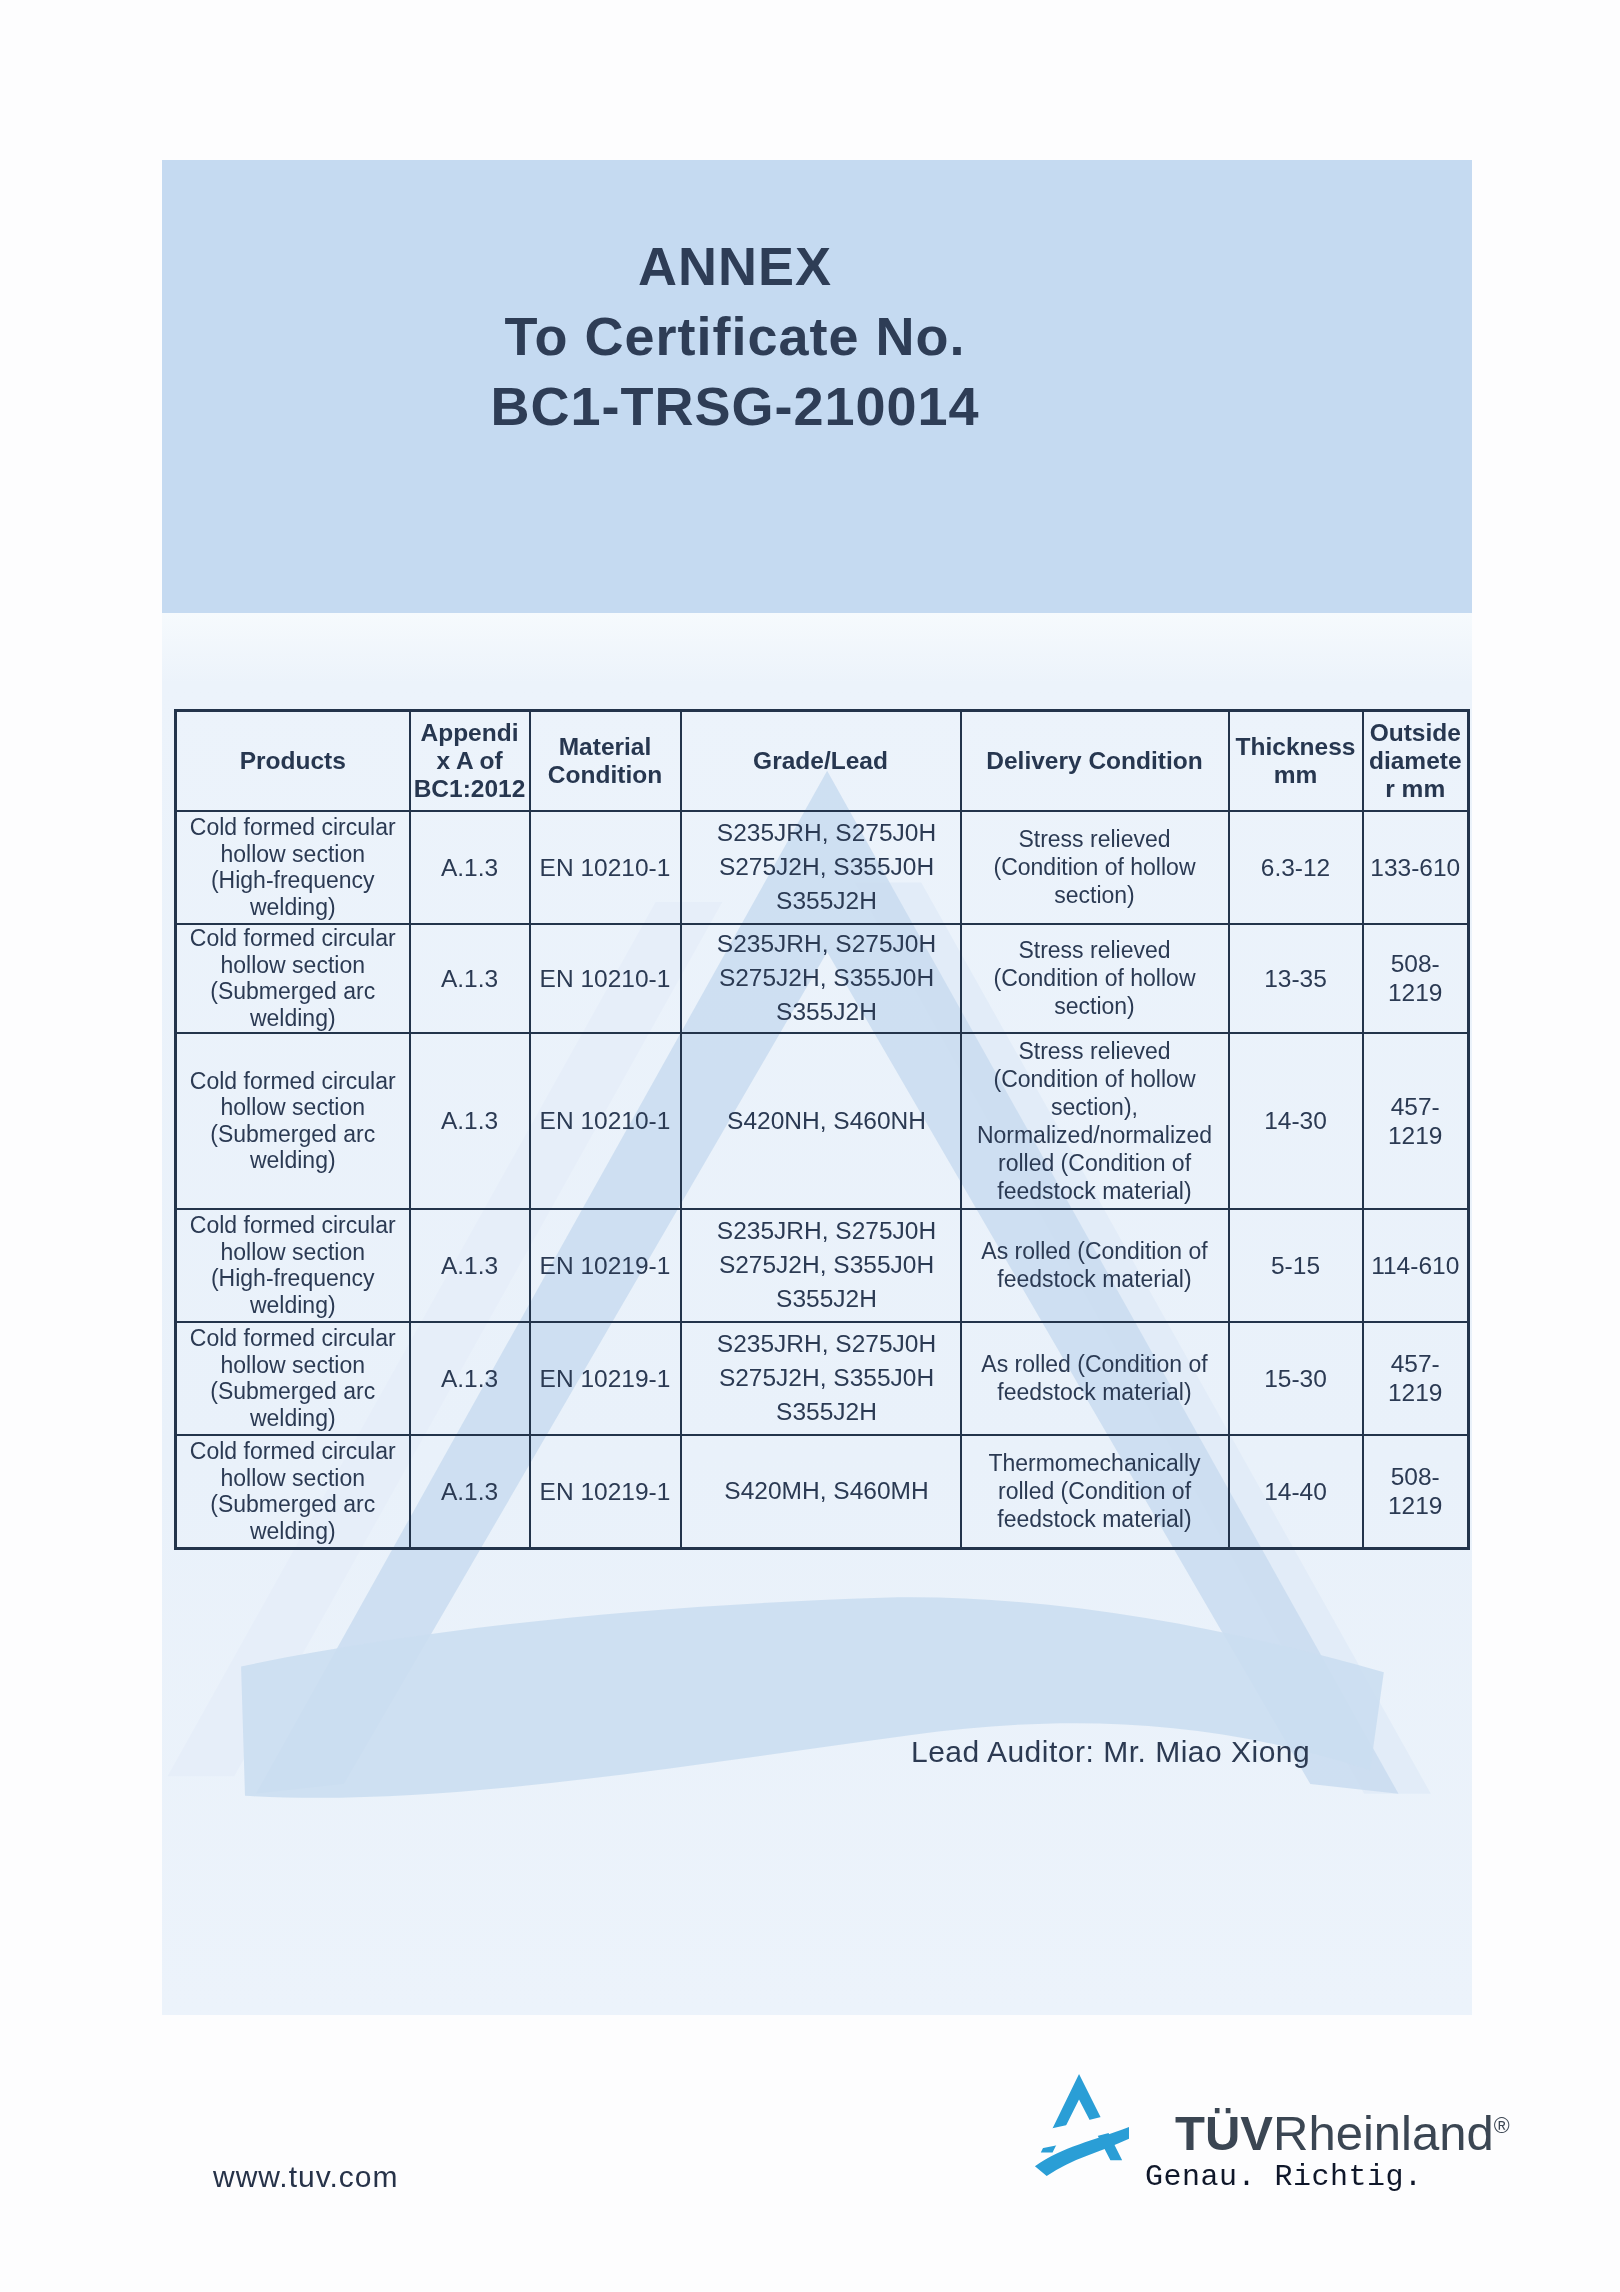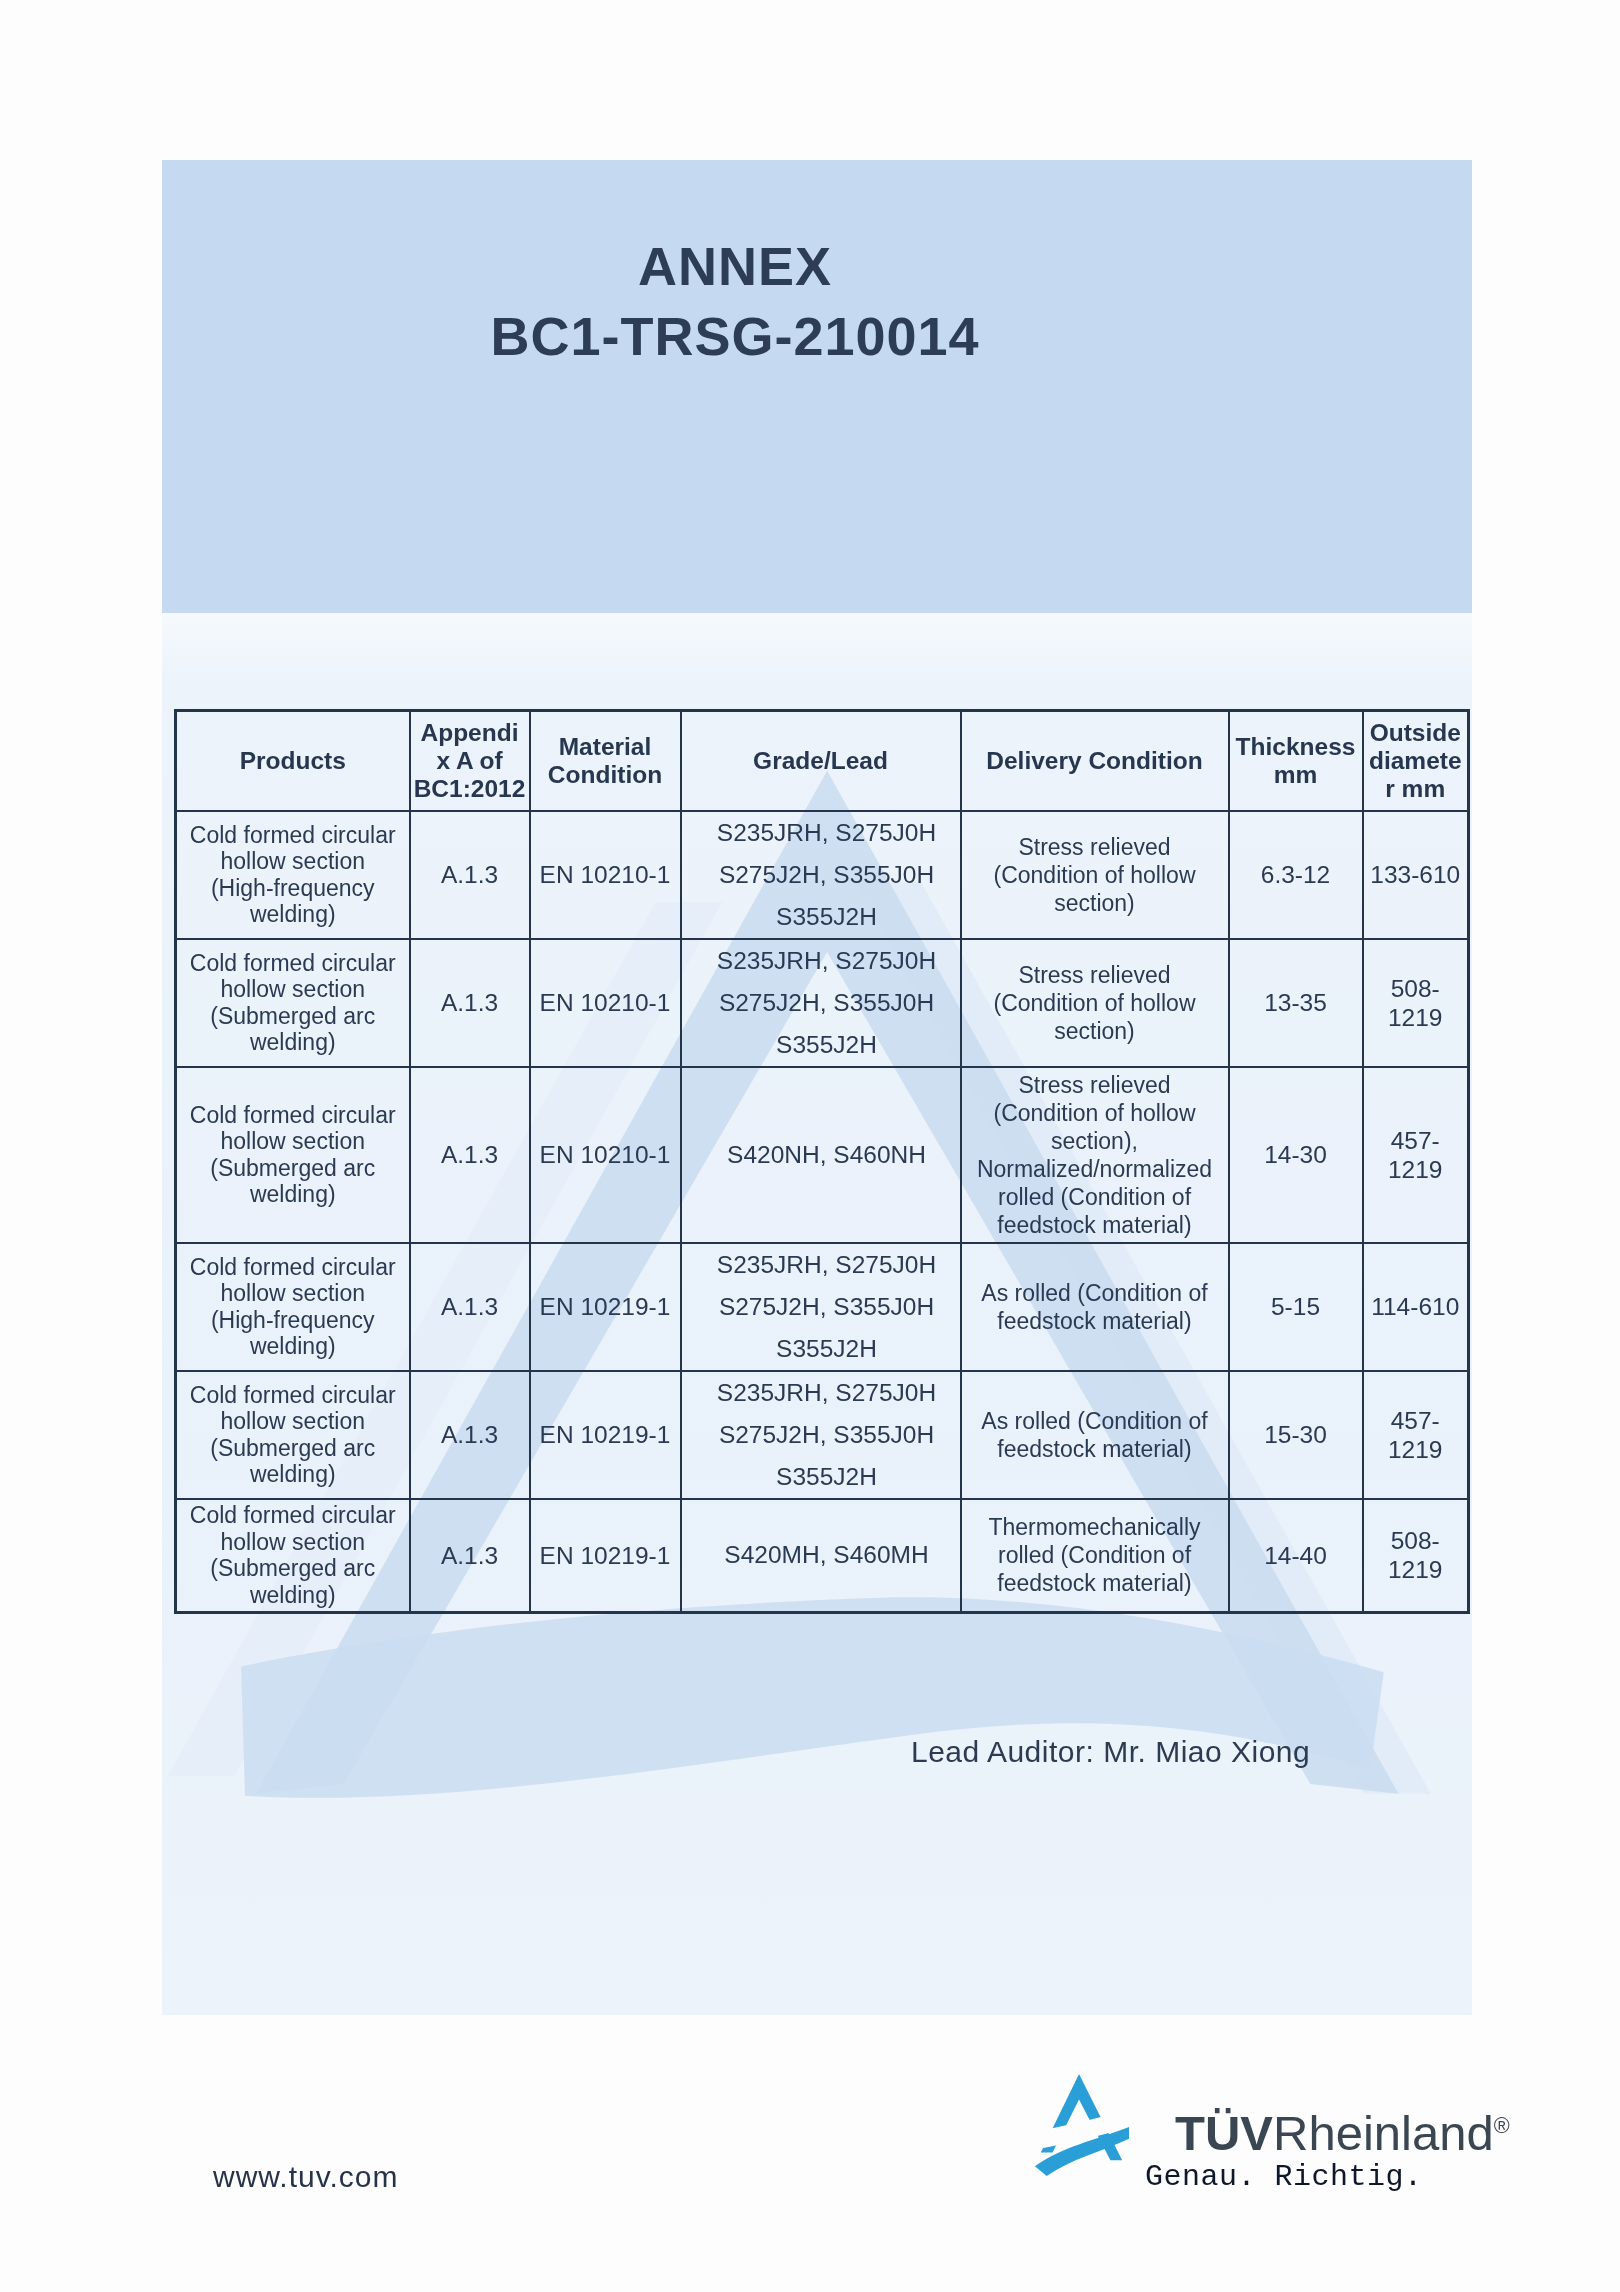--- a/index.html
+++ b/index.html
@@ -15,21 +15,21 @@
          font-size:54px;font-weight:bold;line-height:70px;color:#2e3d56;letter-spacing:1px;}
 
   .watermark{position:absolute;left:0;top:0;pointer-events:none;}
 
   table.spec{position:absolute;left:174px;top:709px;width:1293px;table-layout:fixed;
              border-collapse:collapse;border:3.9px solid #23344b;}
   .spec th,.spec td{border:2.9px solid #23344b;padding:0 2px;text-align:center;vertical-align:middle;
                     white-space:pre-line;overflow:hidden;color:#2b3a53;}
   .spec th{font-weight:bold;font-size:24.5px;line-height:28px;color:#273750;}
   .spec td{font-size:23px;line-height:26.5px;text-align:center;}
-  .spec td.grade{font-size:24.5px;line-height:42px;padding-left:14px;}
+  .spec td.grade{font-size:24.5px;line-height:34px;padding-left:14px;}
   .spec td.deliv{font-size:23px;line-height:28px;}
   .spec td.num{font-size:24.5px;line-height:29px;}
   .spec tr.r0{height:100px}.spec tr.r1{height:113px}.spec tr.r2{height:109px}
   .spec tr.r3{height:176px}.spec tr.r4{height:113px}.spec tr.r5{height:113px}.spec tr.r6{height:114px}
 
   .lead{position:absolute;left:911px;top:1735px;font-size:30px;color:#2c3a52;letter-spacing:0.5px;}
   .site{position:absolute;left:213px;top:2160px;font-size:30px;color:#273349;letter-spacing:1px;}
 
   .logo-mark{position:absolute;left:1031px;top:2072px;}
   .wordmark{position:absolute;left:1141px;top:2105px;font-size:49px;color:#3b4653;white-space:nowrap;margin-left:34px;}
@@ -48,20 +48,21 @@
   <svg class="watermark" width="1620" height="2293" viewBox="0 0 1653 2339">
     <polygon points="669,920 171,1812 239,1812 737,920" fill="#e6eef9"></polygon>
     <polygon points="940,900 1460,1830 1392,1830 872,900" fill="#e2ecf8"></polygon>
     <polygon points="844,786 1427,1830 1337,1820 844,971 351,1820 261,1830" fill="#c9dcf0" opacity="0.85"></polygon>
     <path d="M246,1700 C430,1662 650,1638 900,1630 C1070,1625 1260,1662 1412,1706
              L1398,1806 C1240,1754 1090,1748 930,1770 C690,1802 450,1844 250,1832 Z" fill="#cbdef1" opacity="0.9"></path>
   </svg>
 
   <div class="title">
     <div>ANNEX</div>
+    <div>To Certificate No.</div>
     <div>BC1-TRSG-210014</div>
   </div>
 
   <table class="spec">
     <colgroup>
       <col style="width:234px">
         <col style="width:120px">
         <col style="width:151px">
       <col style="width:280px">
         <col style="width:268px">

